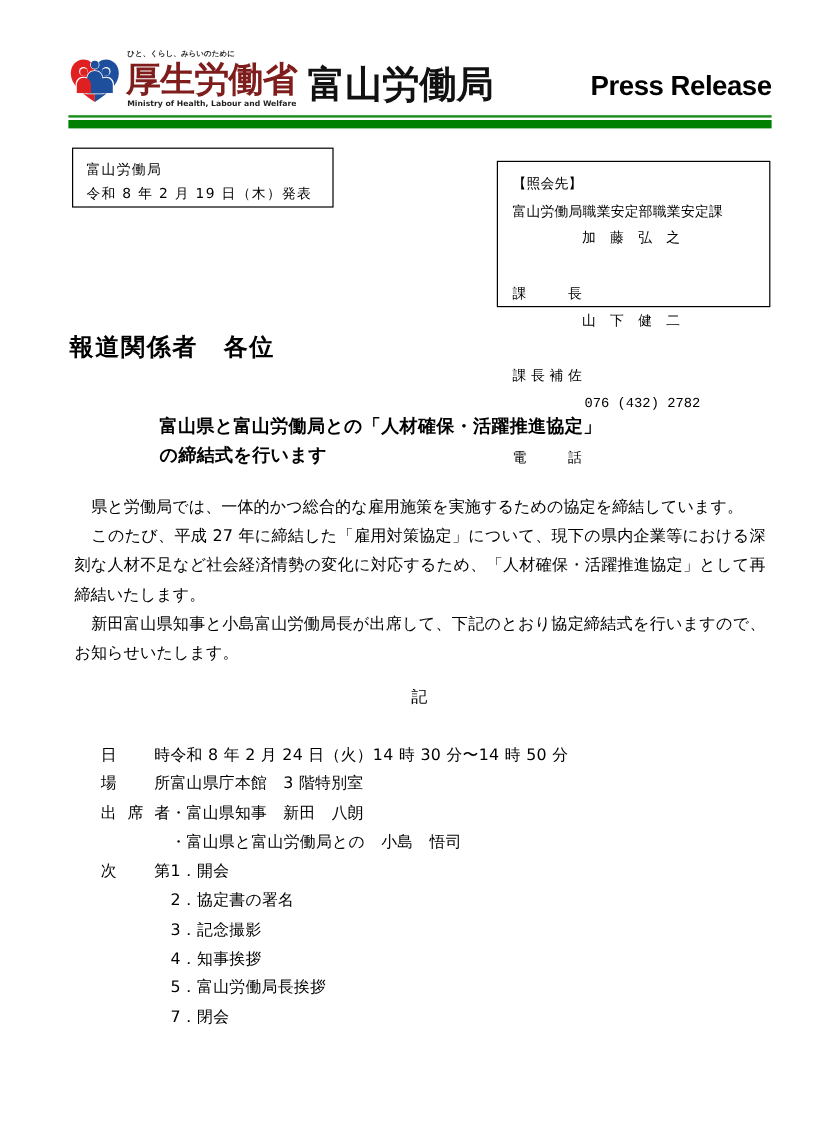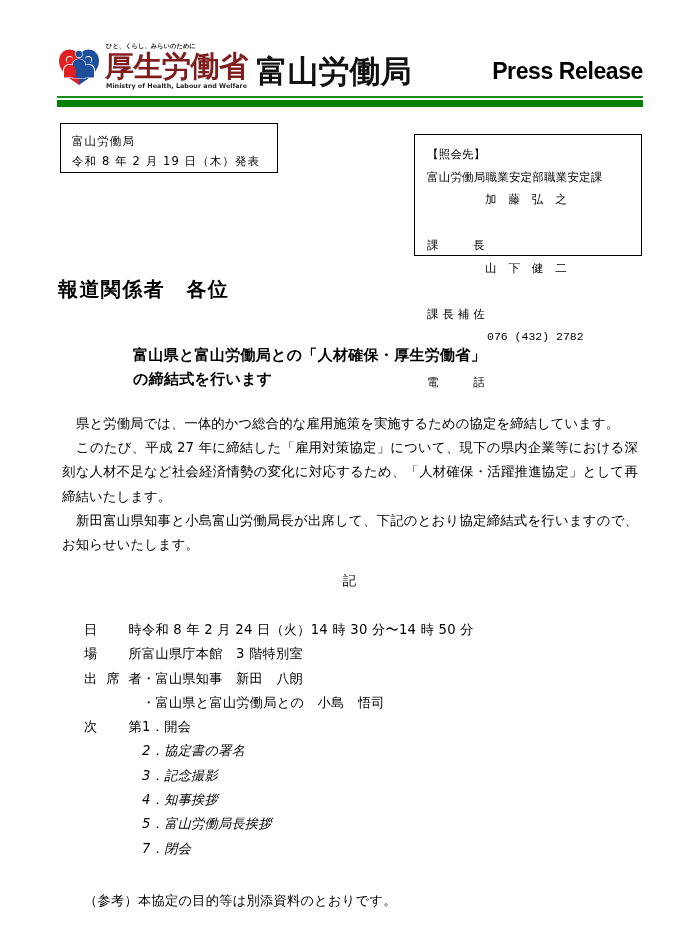--- a/index.html
+++ b/index.html
@@ -258,21 +258,20 @@
   }
   .detail-sub {
     padding-left: 58px;
     white-space: nowrap;
     letter-spacing: 0.25px;
   }
   .agenda-item {
     padding-left: 58px;
     white-space: nowrap;
     letter-spacing: 0.25px;
-    font-style: italic;
   }
   .agenda-num {
     display: inline-block;
     letter-spacing: 0.3px;
   }
 
   
   .footnote {
     position: absolute;
     left: 84px;
@@ -347,21 +346,21 @@
 
     <div class="contact-row">
       <span class="contact-label label-wide">電　　話</span>
       <span class="contact-value tel">076 (432) 2782</span>
     </div>
   </div>
 
   <div class="addressee">報道関係者　各位</div>
 
   <div class="doc-title">
-    <span class="tline">富山県と富山労働局との「人材確保・厚生労働省」</span>
+    <span class="tline">富山県と富山労働局との「人材確保・活躍推進協定」</span>
     <span class="tline">の締結式を行います</span>
   </div>
 
   <div class="body-text">
     <p>県と労働局では、一体的かつ総合的な雇用施策を実施するための協定を締結しています。</p>
     <p>このたび、平成 27 年に締結した「雇用対策協定」について、現下の県内企業等における深刻な人材不足など社会経済情勢の変化に対応するため、「人材確保・活躍推進協定」として再締結いたします。</p>
     <p>新田富山県知事と小島富山労働局長が出席して、下記のとおり協定締結式を行いますので、お知らせいたします。</p>
   </div>
 
   <div class="ki-mark">記</div>
@@ -401,15 +400,14 @@
       <span class="agenda-num">4．</span><span>知事挨拶</span>
     </div>
     <div class="agenda-item">
       <span class="agenda-num">5．</span><span>富山労働局長挨拶</span>
     </div>
     <div class="agenda-item">
       <span class="agenda-num">7．</span><span>閉会</span>
     </div>
   </div>
 
-  <div class="footnote">（参考）本協定の目的等は別添資料のとおりです。</div>
 
 </div>
 
 </body></html>

